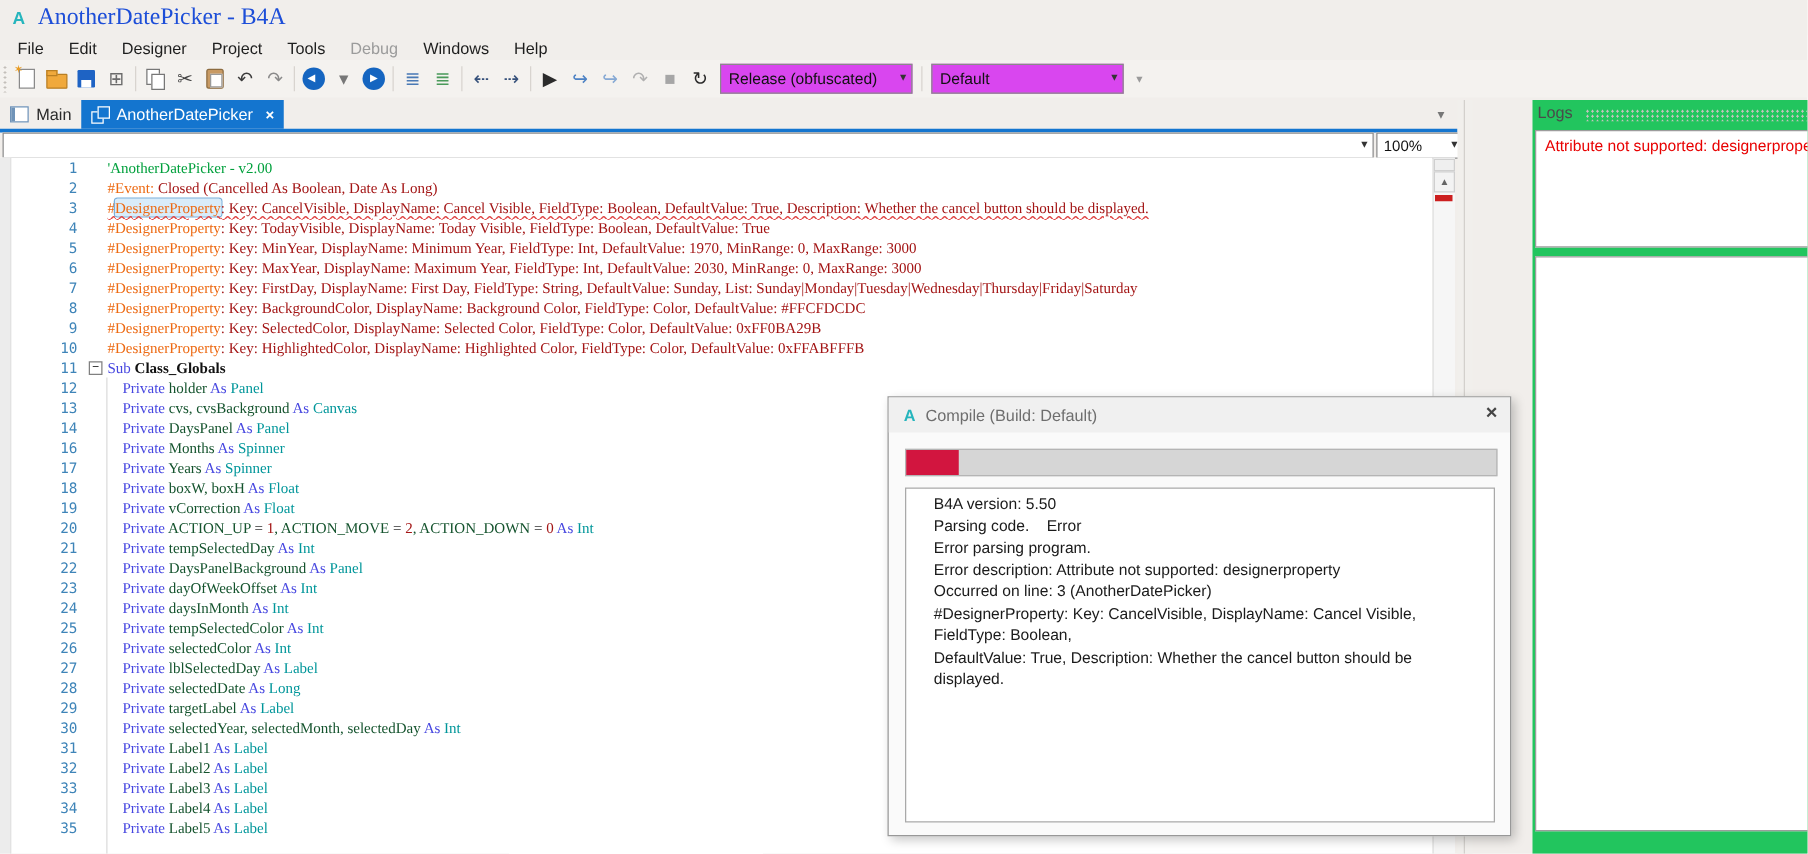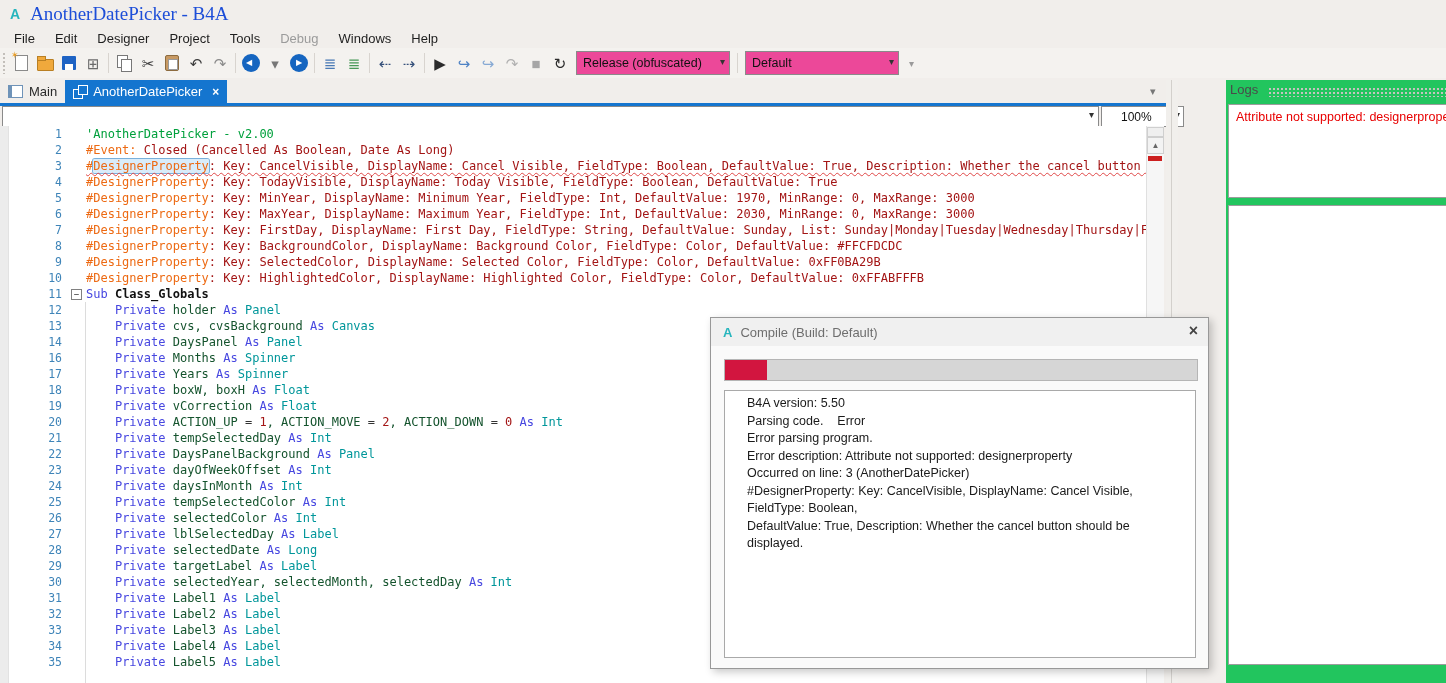--- a/index.html
+++ b/index.html
@@ -35,21 +35,21 @@
        background:#f0a93c;border:1px solid #b97f23;}
   .draw-save::before{content:"";width:14px;height:14px;background:#1e63c4;border-radius:1px;display:block;position:relative;}
   .draw-save::after{content:"";position:absolute;left:8px;bottom:5px;width:8px;height:6px;background:#fff;}
   .draw-paste::before{content:"";width:12px;height:14px;background:#c89a64;border:1px solid #8c6b3f;border-radius:2px;display:block;}
   .draw-paste::after{content:"";position:absolute;left:8px;top:8px;width:8px;height:9px;background:#fff;border:1px solid #9a9a9a;}
   .draw-copy::before{content:"";position:absolute;left:5px;top:4px;width:9px;height:11px;background:#fff;border:1px solid #777;}
   .draw-copy::after{content:"";position:absolute;left:9px;top:8px;width:9px;height:11px;background:#fff;border:1px solid #777;}
   .draw-back::before,.draw-fwd::before{content:"";width:18px;height:18px;border-radius:50%;background:#1565c0;display:block;}
   .draw-back::after{content:"◀";color:#fff;font-size:8px;position:absolute;left:7px;top:8px;}
   .draw-fwd::after{content:"▶";color:#fff;font-size:8px;position:absolute;left:9px;top:8px;}
-  .combo{height:22px;background:#ec4899;border:1px solid #8a8a8a;display:flex;align-items:center;
+  .combo{height:22px;background:#d946ef;border:1px solid #8a8a8a;display:flex;align-items:center;
          font-size:12.5px;color:#111;padding-left:6px;position:relative;flex:0 0 auto;margin:0 4px;}
   .combo .carr{position:absolute;right:4px;top:4px;color:#333;font-size:10px;}
   #combo-config{width:146px;}
   #combo-profile{width:146px;}
   #toolbar-overflow{color:#9a9a9a;font-size:10px;margin-left:6px;}
 
   
   #tabstrip{left:0;top:80px;width:1166px;height:23px;display:flex;align-items:stretch;}
   .tab{display:flex;align-items:center;padding:0 8px;font-size:13px;color:#2a2a2a;gap:6px;}
   .tab.active{background:#1475cf;color:#fff;}
@@ -59,33 +59,33 @@
   .ic-form{width:13px;height:11px;border:1px solid #6f93b8;background:#fff;position:relative;display:inline-block;}
   .ic-form::before{content:"";position:absolute;left:0;top:0;bottom:0;width:3px;background:#6f93b8;}
   .ic-class{width:14px;height:14px;position:relative;display:inline-block;}
   .ic-class::before{content:"";position:absolute;left:0;top:4px;width:8px;height:8px;border:1px solid #fff;}
   .ic-class::after{content:"";position:absolute;left:5px;top:0;width:8px;height:8px;border:1px solid #fff;background:#1475cf;}
 
   
   #member-combo{left:2px;top:106px;width:1095px;height:19px;background:#fff;border:1px solid #8a8a8a;}
   #member-combo .carr{position:absolute;right:4px;top:2px;font-size:10px;color:#333;}
   #zoom-combo{left:1101px;top:106px;width:62px;height:19px;background:#fff;border:1px solid #8a8a8a;
-      font-size:12px;color:#111;display:flex;align-items:center;padding-left:19px;}
+      font-size:12px;color:#111;display:flex;align-items:center;padding-left:5px;}
   #zoom-combo .carr{position:absolute;right:3px;top:2px;font-size:10px;color:#333;}
 
   
   #editor{left:0;top:126px;width:1146px;height:557px;background:#fff;overflow:hidden;}
   #icon-margin{left:0;top:126px;width:8px;height:557px;background:#ececec;border-right:1px solid #e2e2e2;}
   #indent-guide{left:85px;top:302px;width:1px;height:381px;background:#dcdcdc;}
   .cl{display:flex;height:16px;line-height:16px;font-family:"DejaVu Sans Mono",monospace;font-size:12px;white-space:pre;}
   .ln{width:62px;text-align:right;padding-right:4px;color:#3e84b8;flex:0 0 auto;font-size:11.5px;}
   .fold{width:20px;flex:0 0 auto;position:relative;}
   .foldbox{position:absolute;left:5px;top:3px;width:9px;height:9px;border:1px solid #808080;background:#fff;
       font-size:9px;line-height:8px;text-align:center;color:#333;}
-  .code{flex:1 1 auto;}
+  .code{flex:1 1 auto;font-family:Liberation Serif, serif;}
   .code.err{text-decoration-line:underline;text-decoration-style:wavy;text-decoration-color:#e04848;
       text-decoration-thickness:1px;text-underline-offset:2px;}
   .tk-cm{color:#00a03c}.tk-at{color:#ed6a13}.tk-st{color:#a31515}.tk-kw{color:#4747e0}
   .tk-id{color:#14532d}.tk-ty{color:#00969a}.tk-nu{color:#a31515}.tk-pl{color:#333}
   .tk-plb{color:#111;font-weight:bold}
   .tk-sel{color:#ed6a13;background:#d9ecfa;box-shadow:0 0 0 1px #7ab0dc;border-radius:2px;}
 
   
   #ed-scroll{left:1146px;top:126px;width:17px;height:557px;background:#f6f6f6;border-left:1px solid #e0e0e0;}
   #ed-split-grip{left:1147px;top:127px;width:15px;height:8px;background:#efefef;border:1px solid #cfcfcf;}

